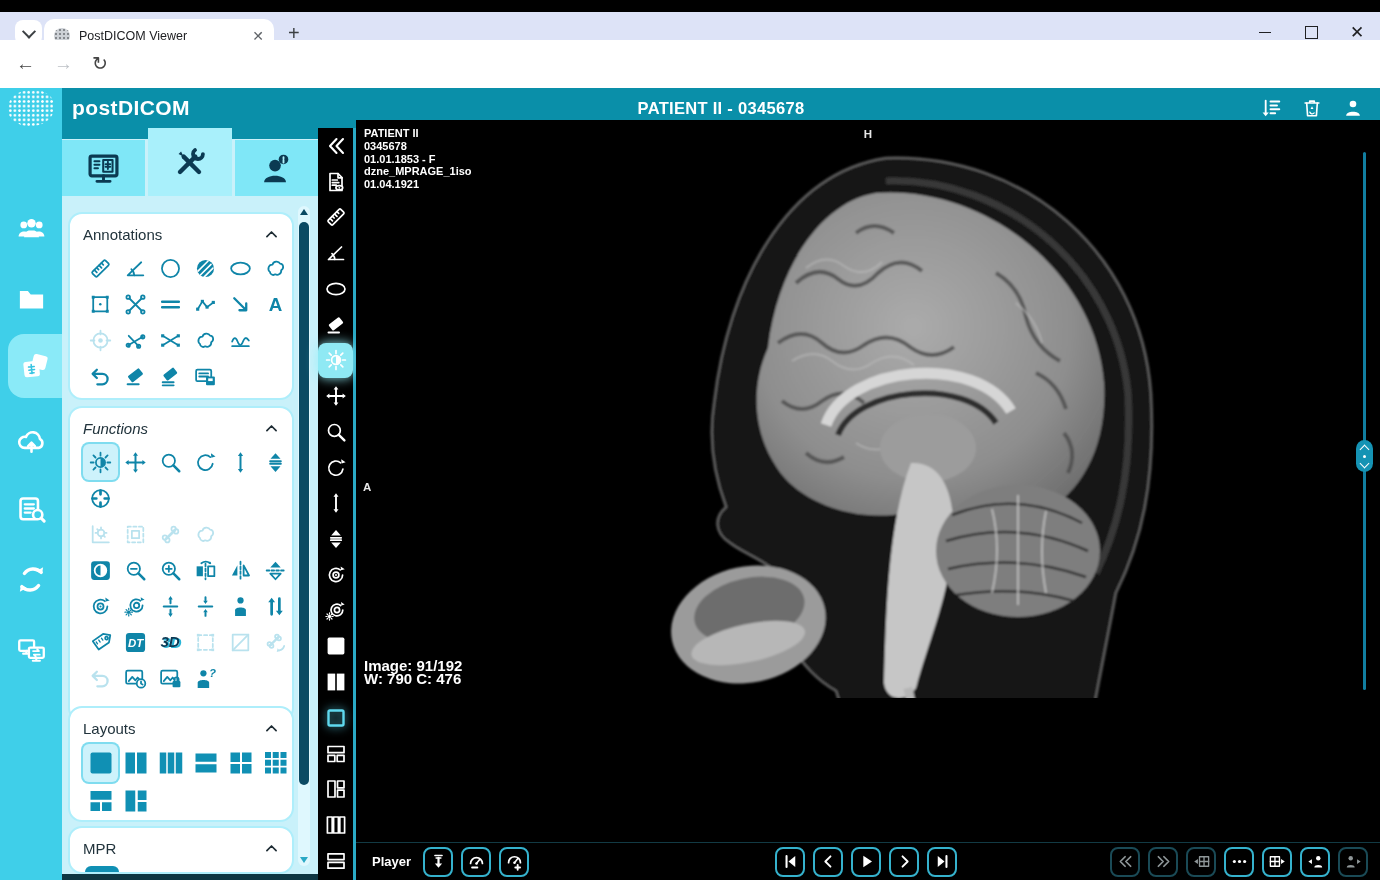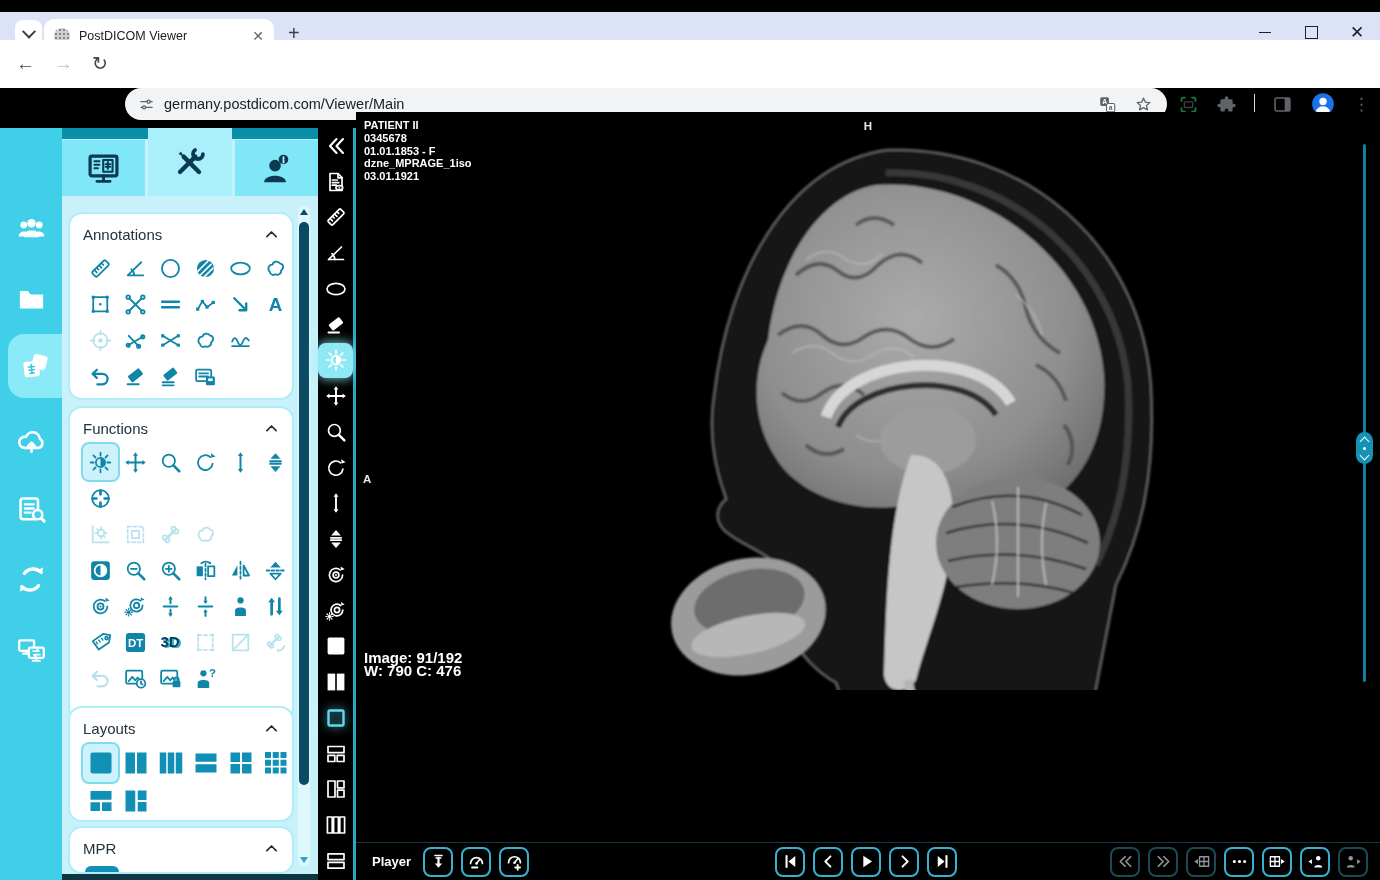--- a/index.html
+++ b/index.html
@@ -50,21 +50,21 @@
 
   
   .panel{position:absolute;left:62px;top:128px;width:256px;bottom:0;background:#c9f1fa;box-sizing:border-box;}
   .panel::after{content:"";position:absolute;left:0;right:0;bottom:0;height:6px;background:#0e3642;}
   .ptabs{display:flex;gap:3px;height:68px;background:linear-gradient(#0a8fa9 0 11px,#c9f1fa 11px);}
   .ptab{flex:1;display:grid;place-items:center;background:#7fe7f7;margin-top:12px;color:#0b3a52;}
   .ptab[data-sel="true"]{margin-top:0;background:#a9f0fb;}
   .ptab svg{width:35px;height:35px;}
   .card{position:absolute;left:6px;width:226px;background:#fff;border:2px solid #aeeefb;border-radius:14px;box-sizing:border-box;padding:6px 0 0 13px;overflow:hidden;}
   .card-annotations{top:84px;height:188px;}
-  .card-functions{top:278px;height:316px;}
+  .card-functions{top:278px;height:316px;font-style:italic;}
   .card-layouts{top:578px;height:116px;}
   .card-mpr{top:698px;height:48px;}
   .chead{display:flex;align-items:center;height:28px;padding-right:12px;}
   .ctitle{font-size:15px;color:#21333c;}
   .chev{width:17px;height:17px;margin-left:auto;color:#1f2d35;}
   .ggrid{display:grid;grid-template-columns:repeat(6,35px);grid-auto-rows:36px;margin-top:2px;}
   .gicon{display:grid;place-items:center;color:#0f85a8;}
   .gicon svg{width:25px;height:25px;}
   .gicon[data-state="disabled"]{color:#b9e2ee;}
   .gicon[data-state="selected"]{background:#cdf2fb;box-shadow:0 0 0 2px #7fdcef;border-radius:6px;}
@@ -80,21 +80,21 @@
 
   
   .mtoolbar{position:absolute;left:318px;top:128px;width:35px;bottom:0;background:#000;border-right:3px solid #2aa9c5;}
   .titem{height:35.75px;display:grid;place-items:center;color:#fff;}
   .titem svg{width:24px;height:24px;}
   .titem[data-state="selected"]{background:#8fe9f4;border-radius:8px;box-shadow:0 0 12px rgba(150,240,250,.95);}
   .titem[data-state="cyan"]{color:#5fd9ee;filter:drop-shadow(0 0 5px #59d6ec);}
   .titem[data-state="cyan"] svg{stroke-width:2.4;}
 
   
-  .viewer{position:absolute;left:356px;top:112px;right:0;height:578px;background:#000;overflow:hidden;}
+  .viewer{position:absolute;left:356px;top:120px;right:0;height:578px;background:#000;overflow:hidden;}
   .mri{position:absolute;left:200px;top:22px;width:640px;height:662px;}
   .overlay{position:absolute;left:8px;top:7px;color:#fff;font-size:11px;font-weight:bold;line-height:12.8px;}
   .marker{position:absolute;color:#e8e8e8;font-size:11.5px;font-weight:bold;}
   .marker-h{left:0;right:0;top:8px;text-align:center;}
   .marker-a{left:7px;top:361px;}
   .vstatus{position:absolute;left:8px;bottom:13px;color:#fff;font-size:15px;font-weight:bold;line-height:13px;}
   .vslider-track{position:absolute;right:14px;top:32px;bottom:8px;width:3px;background:#117ea0;border-radius:2px;}
   .vslider-handle{position:absolute;right:7px;top:320px;width:17px;height:32px;background:#1593b4;border-radius:9px;display:flex;flex-direction:column;align-items:center;justify-content:center;gap:2px;}
   .hch{width:6px;height:6px;border-left:1.8px solid #fff;border-top:1.8px solid #fff;}
   .hch.up{transform:rotate(45deg);margin-top:2px;}
@@ -680,20 +680,45 @@
       <svg class="ico" data-name="side-panel-icon">
           <use href="#s-sidepanel"></use>
         </svg>
       <svg class="ico" style="width:26px;height:26px;" data-name="profile-avatar">
           <use href="#s-avatar"></use>
         </svg>
       <span class="dots-v" data-name="browser-menu-icon">⋮</span>
     </div>
   </div>
 
+  <div class="appheader" data-name="app-header">
+    <div class="brainlogo" data-name="brand-logo">
+        <div class="braindots" data-name="brain-dots-icon"></div>
+      </div>
+    <span class="applogo" data-name="app-logo-text">postDICOM</span>
+    <span class="apptitle" data-name="page-title">PATIENT II - 0345678</span>
+    <div class="appactions" data-name="header-actions">
+
+    <span data-name="sort-queue-button">
+          <svg class="ico" style="width:22px;height:22px;" data-name="sort-download-icon">
+            <use href="#s-sortdl"></use>
+          </svg>
+        </span>
+        <span data-name="trash-button">
+          <svg class="ico" style="width:22px;height:22px;" data-name="trash-icon">
+            <use href="#s-trash"></use>
+          </svg>
+        </span>
+        <span data-name="account-button">
+          <svg class="ico" style="width:22px;height:22px;" data-name="user-icon">
+            <use href="#s-person2"></use>
+          </svg>
+        </span>
+      </div>
+  </div>
 
   <div class="rail" data-name="nav-sidebar">
 
       <div class="rail-item" data-name="sidebar-item-patients">
         <svg class="ico" data-name="patients-icon">
           <use href="#s-users"></use>
         </svg>
       </div>
 
       <div class="rail-item" data-name="sidebar-item-folders">
@@ -1307,21 +1332,21 @@
         <path d="M300 560 q20 14 34 36" stroke="#6e6e6e" stroke-width="3" fill="none"></path>
       </g>
     </svg>
 
     <div class="overlay" data-name="patient-overlay">
 
     <div class="ov-line" data-name="overlay-line">PATIENT II</div>
         <div class="ov-line" data-name="overlay-line">0345678</div>
         <div class="ov-line" data-name="overlay-line">01.01.1853 - F</div>
         <div class="ov-line" data-name="overlay-line">dzne_MPRAGE_1iso</div>
-        <div class="ov-line" data-name="overlay-line">03.01.1921</div>
+        <div class="ov-line" data-name="overlay-line">01.04.1921</div>
       </div>
     <div class="marker marker-h" data-name="orientation-marker-top">H</div>
     <div class="marker marker-a" data-name="orientation-marker-left">A</div>
     <div class="vstatus" data-name="image-status">
       <div data-name="image-counter">Image: 91/192</div>
       <div data-name="window-level-readout">W: 790 C: 476</div>
     </div>
     <div class="vslider-track" data-name="series-slider-track"></div>
     <div class="vslider-handle" data-name="series-slider-handle">
       <span class="hch up" data-name="slider-up-icon"></span>

